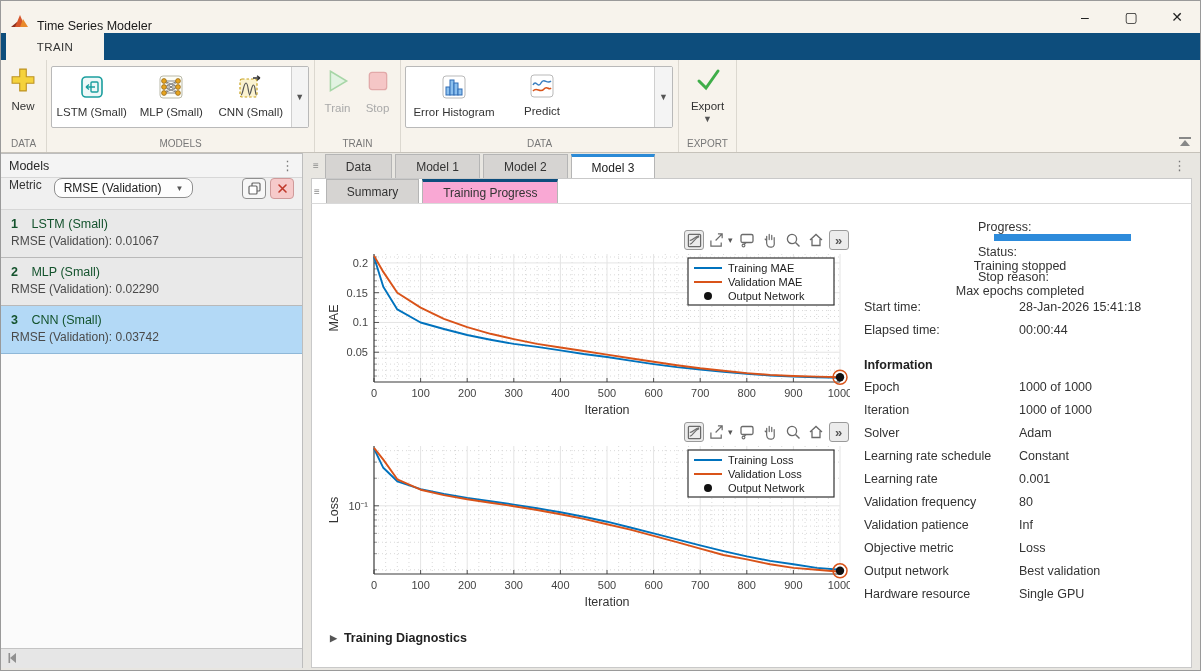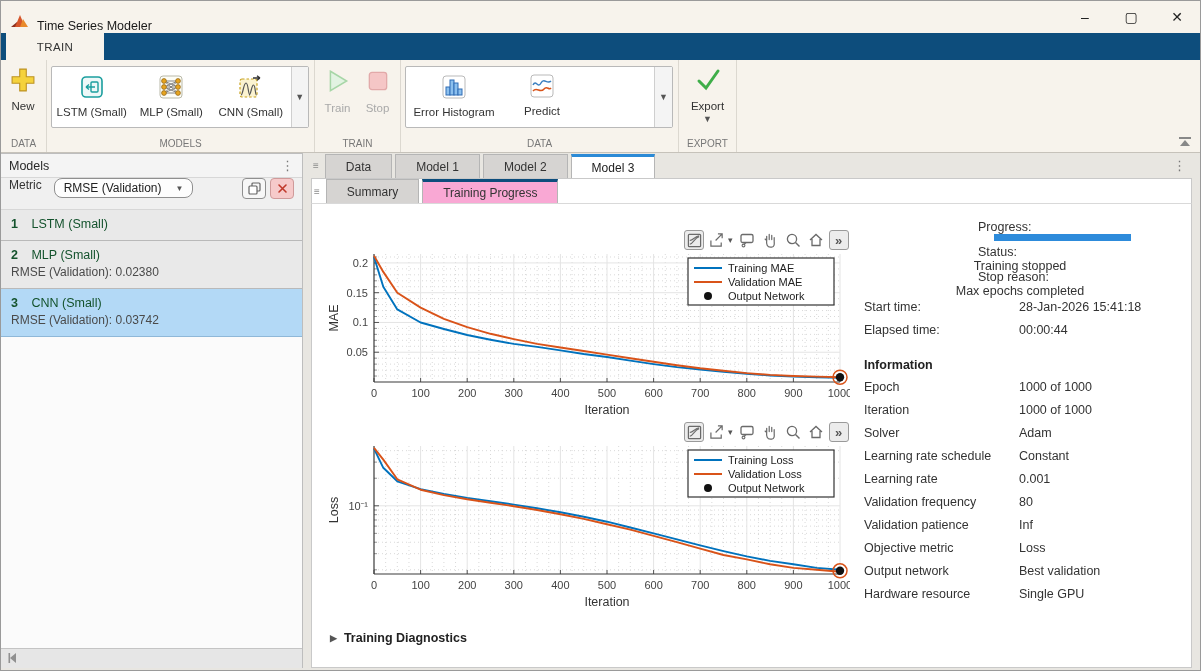--- a/index.html
+++ b/index.html
@@ -290,27 +290,28 @@
         </svg>
       </div>
     </div>
   </div>
 
   <div class="model-item">
     <div class="mi-line1">
       <span class="midx">1</span>
       <span>LSTM (Small)</span>
     </div>
+    <div class="mi-line2">RMSE (Validation): 0.01067</div>
   </div>
   <div class="model-item">
     <div class="mi-line1">
       <span class="midx">2</span>
       <span>MLP (Small)</span>
     </div>
-    <div class="mi-line2">RMSE (Validation): 0.02380</div>
+    <div class="mi-line2">RMSE (Validation): 0.02290</div>
   </div>
   <div class="model-item selected">
     <div class="mi-line1">
       <span class="midx">3</span>
       <span>CNN (Small)</span>
     </div>
     <div class="mi-line2">RMSE (Validation): 0.03742</div>
   </div>
 
   <div class="lp-fill"></div>

